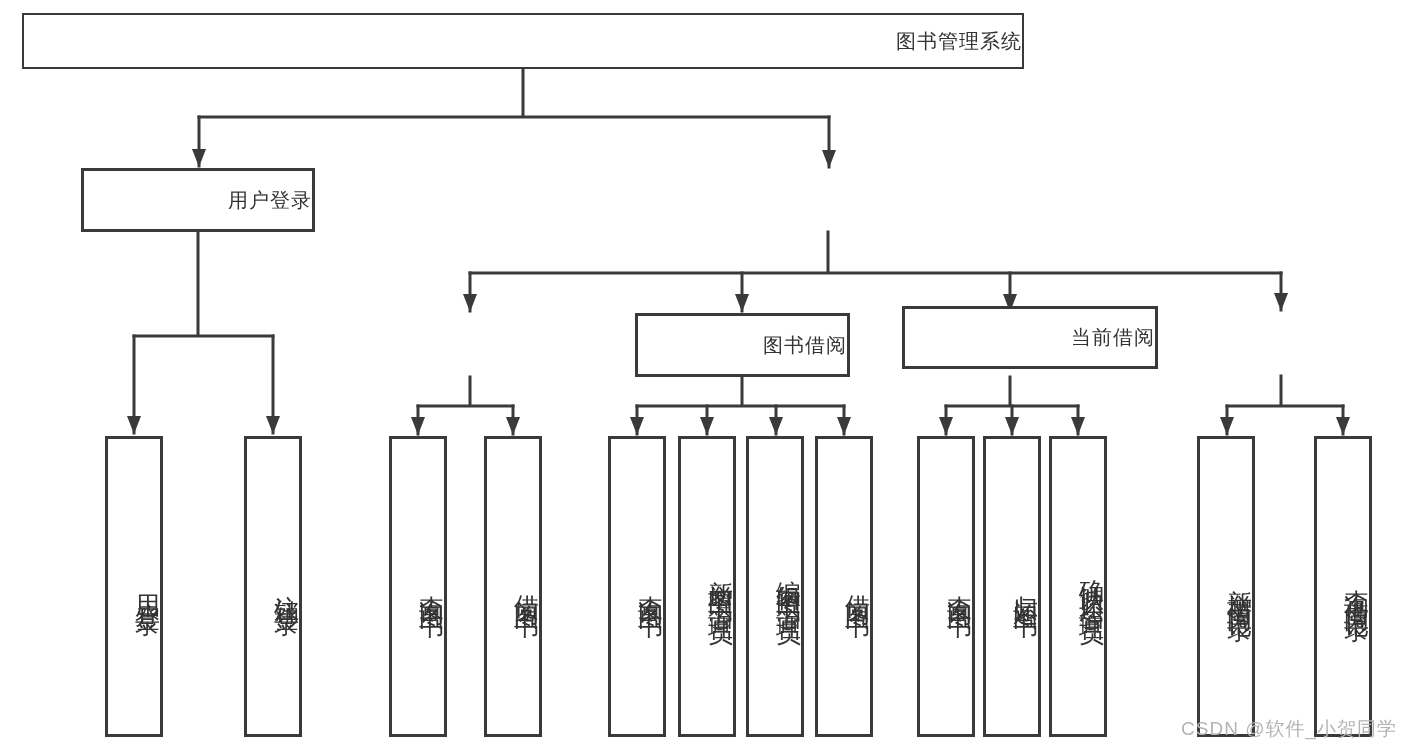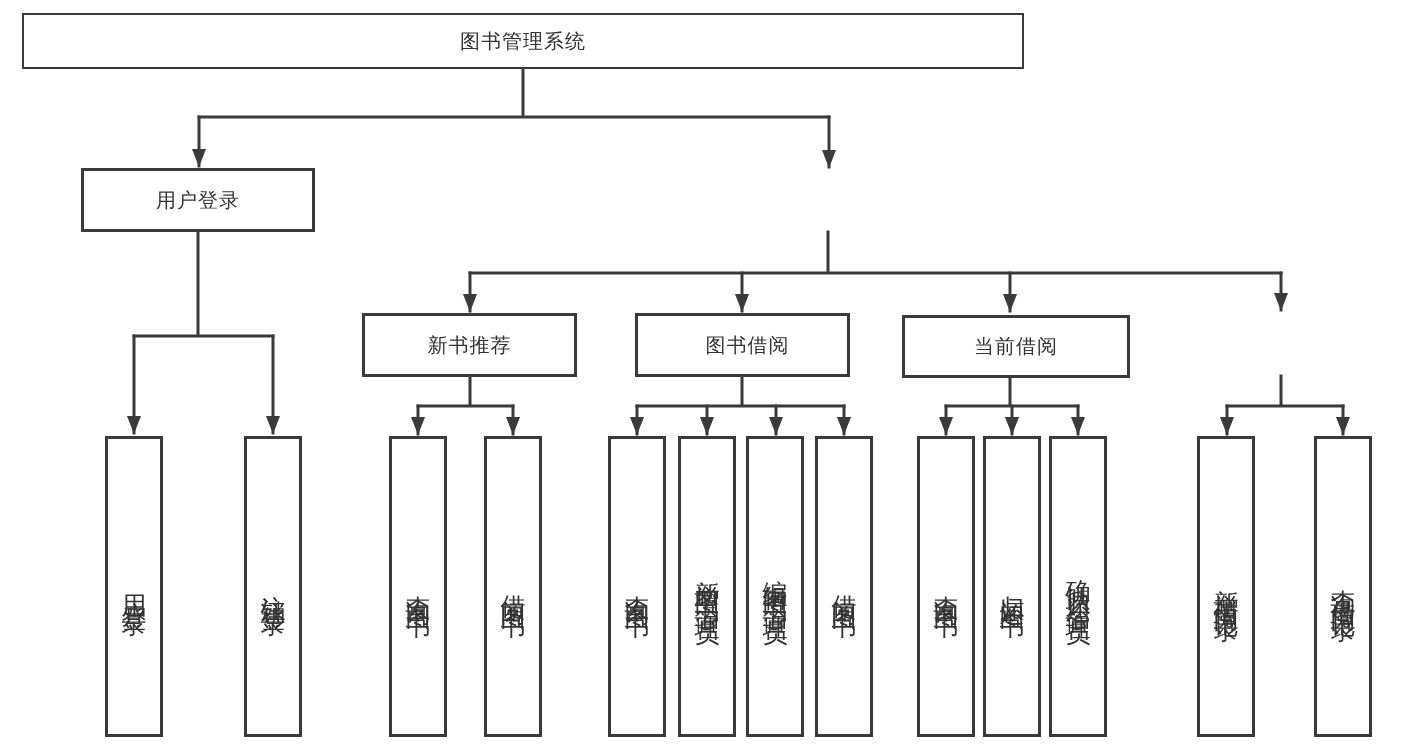--- a/index.html
+++ b/index.html
@@ -17,41 +17,41 @@
     width: 1405px; height: 747px;
   }
   .node {
     position: absolute;
     box-sizing: border-box;
     background: #ffffff;
     border: 3px solid #3a3a3a;
     color: #333333;
     display: flex;
     align-items: center;
-    justify-content: center;
+    justify-content: flex-end;
     text-align: center;
   }
   .node.h { font-size: 20px; letter-spacing: 1px; }
   .node.root { border-width: 2px; }
   .node.v {
     font-size: 25px;
     letter-spacing: 6px;
     line-height: 1;
   }
   .node.v span {
     writing-mode: vertical-rl;
     display: block;
   }
   
   .n-root     { left: 22px;   top: 13px;  width: 1002px; height: 56px; }
   .n-login    { left: 81px;   top: 168px; width: 234px;  height: 64px; }
   .n-mgmt     { left: 712px;  top: 169px; width: 233px;  height: 63px; }
   .n-newbook  { left: 362px;  top: 313px; width: 215px;  height: 64px; }
   .n-borrow   { left: 635px;  top: 313px; width: 215px;  height: 64px; padding-left: 10px; }
-  .n-current  { left: 902px;  top: 315px; width: 228px;  height: 63px; }
+  .n-current  { left: 902px;  top: 306px; width: 256px;  height: 63px; }
   .n-records  { left: 1172px; top: 312px; width: 218px;  height: 64px; }
   .leaf       { top: 436px; width: 58px; height: 301px; border-width: 3px; }
   .n-l1  { left: 105px; }
   .n-l2  { left: 244px; }
   .n-l3  { left: 389px; }
   .n-l4  { left: 484px; }
   .n-l5  { left: 608px; }
   .n-l6  { left: 678px; }
   .n-l7  { left: 746px; }
   .n-l8  { left: 815px; }
@@ -120,23 +120,20 @@
   </svg>
 
   <div class="node h root n-root">
     <span>图书管理系统</span>
   </div>
 
   <div class="node h n-login">
     <span>用户登录</span>
   </div>
 
-  <div class="node h n-newbook">
-    <span>新书推荐</span>
-  </div>
   <div class="node h n-borrow">
     <span>图书借阅</span>
   </div>
   <div class="node h n-current">
     <span>当前借阅</span>
   </div>
 
   <div class="node v leaf n-l1">
     <span>用户登录</span>
   </div>
@@ -174,14 +171,15 @@
     <span>确认归还（管理员）</span>
   </div>
 
   <div class="node v leaf n-l12">
     <span>新增借阅记录</span>
   </div>
   <div class="node v leaf n-l13">
     <span>查询借阅记录</span>
   </div>
 
+  <div class="watermark">CSDN @软件_小贺同学</div>
 
 </div>
 
 </body></html>

